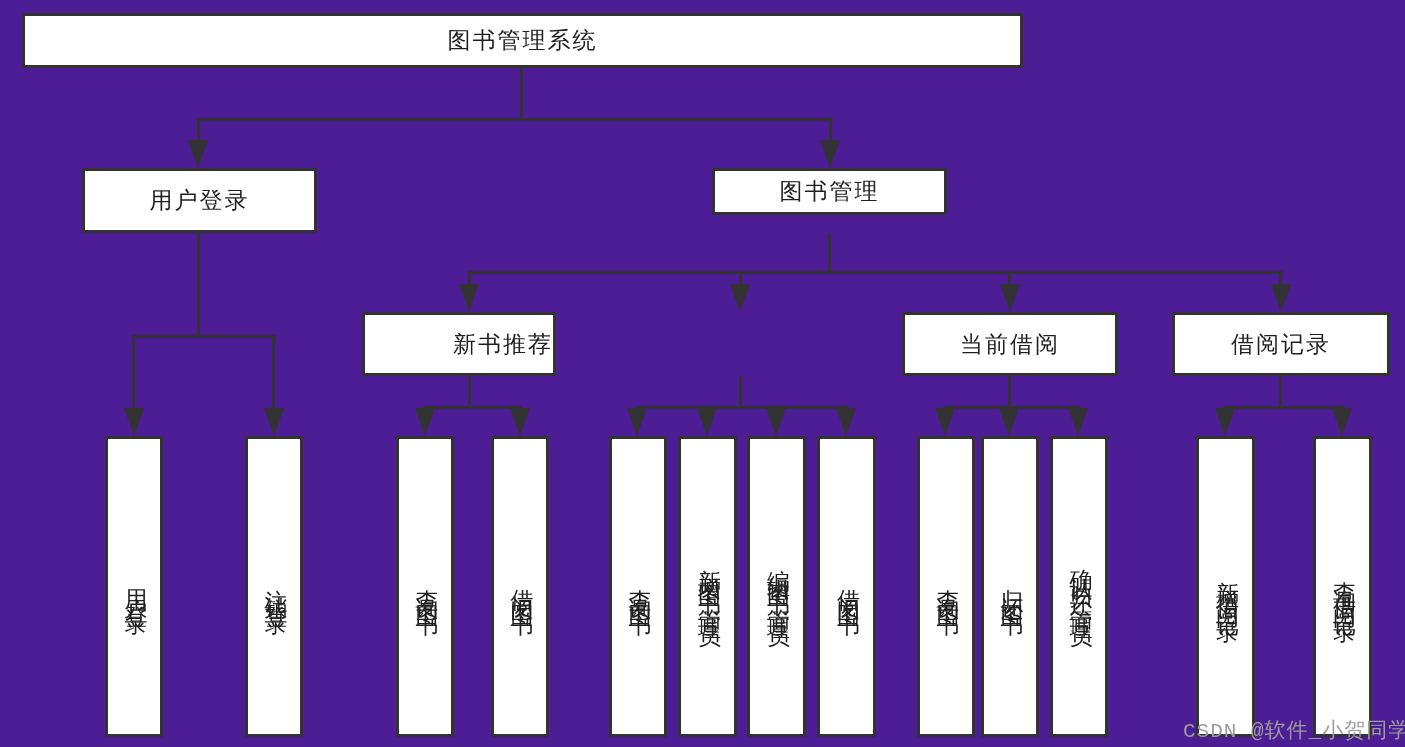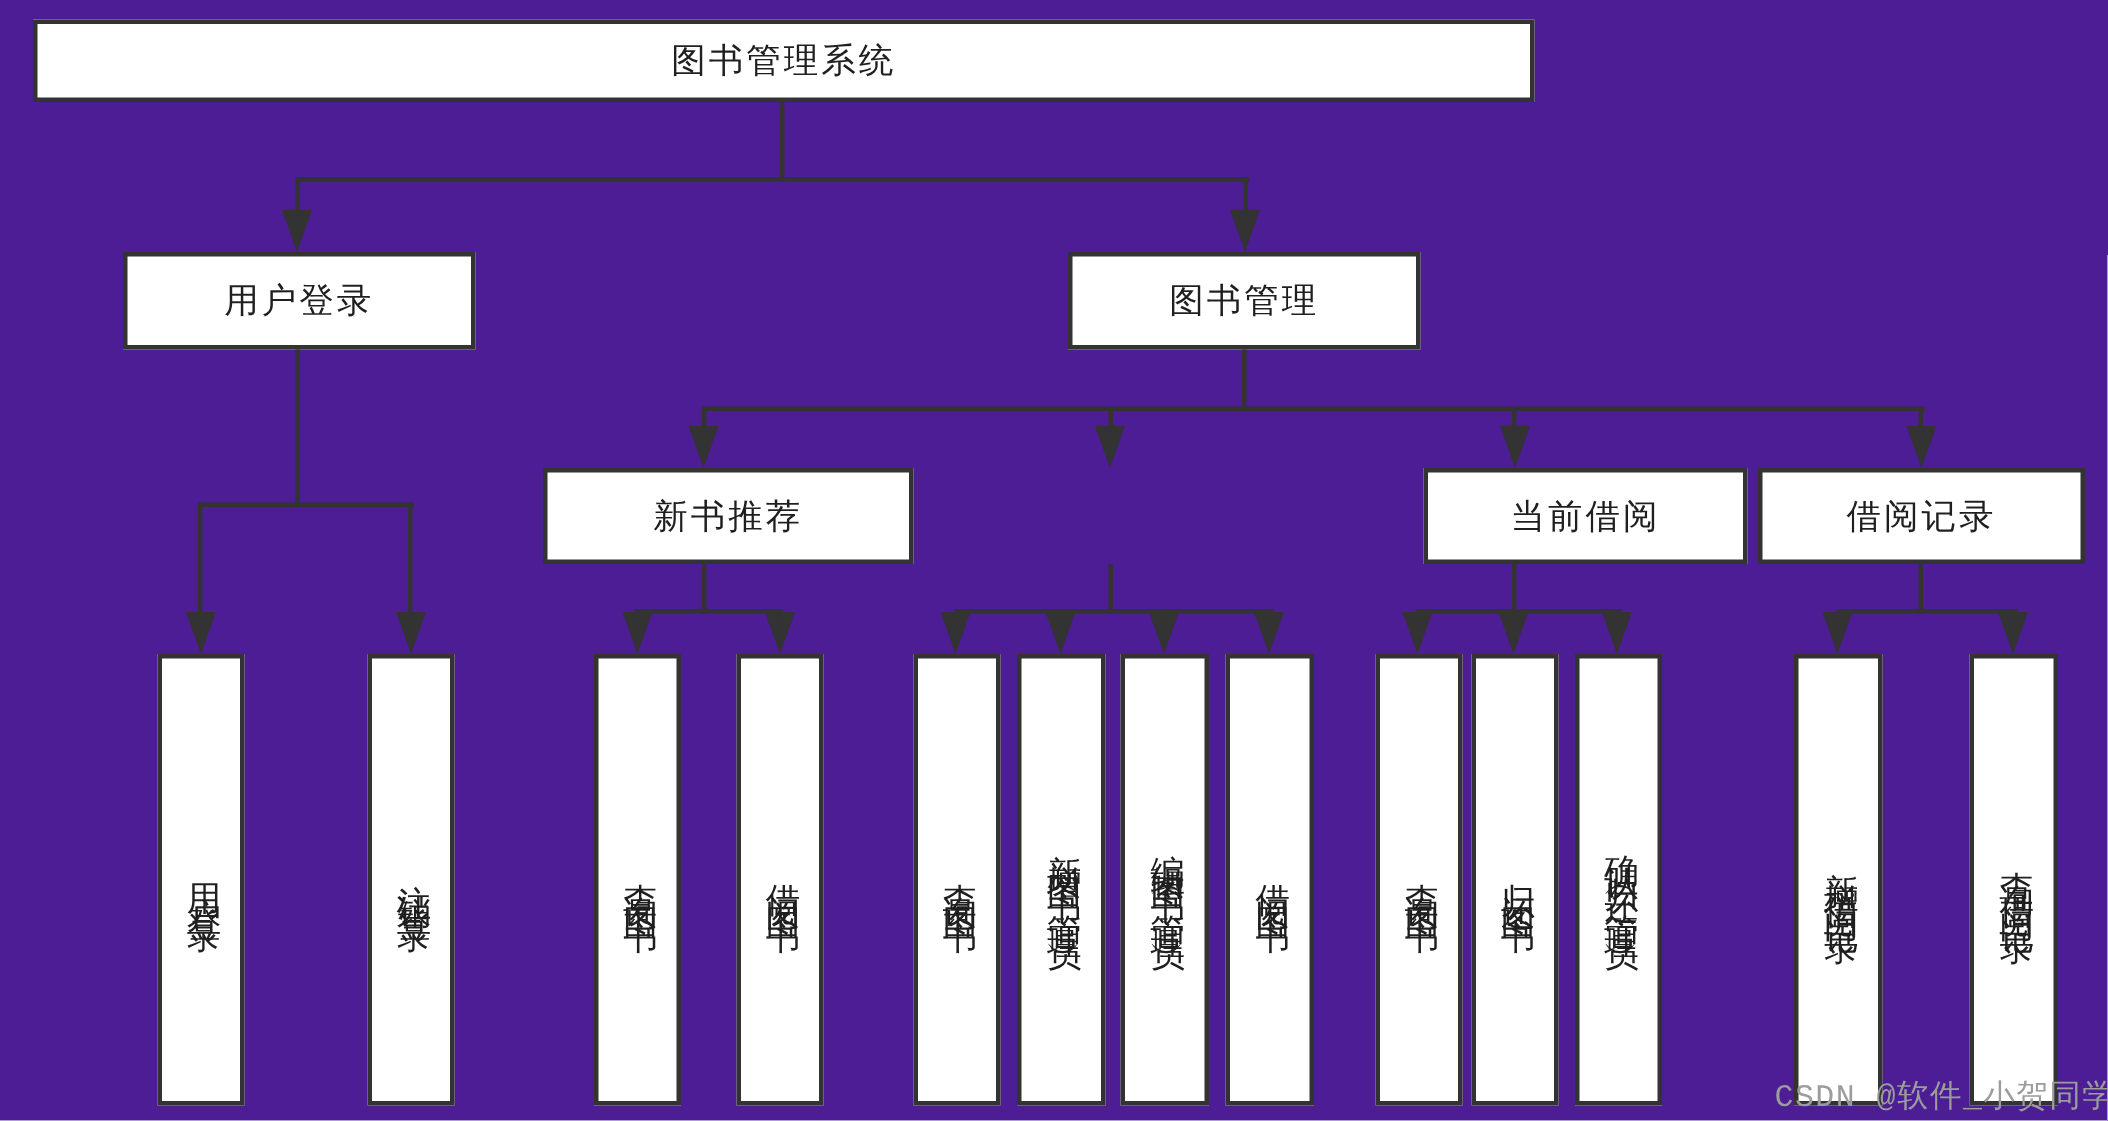--- a/index.html
+++ b/index.html
@@ -59,21 +59,21 @@
   <div class="line" style="left:520px;top:68px;width:3px;height:53px;"></div>
   <div class="line" style="left:197px;top:118px;width:636px;height:3px;"></div>
   <div class="line" style="left:197px;top:120px;width:3px;height:25px;"></div>
   <div class="line" style="left:829px;top:120px;width:3px;height:25px;"></div>
   <div class="arrow" style="left:188px;top:140px;"></div>
   <div class="arrow" style="left:820px;top:140px;"></div>
 
   <div class="node node-h" style="left:82px;top:168px;width:235px;height:65px;">
     <span>用户登录</span>
   </div>
-  <div class="node node-h" style="left:712px;top:168px;width:235px;height:65px;">
+  <div class="node node-h" style="left:712px;top:168px;width:235px;height:47px;">
     <span>图书管理</span>
   </div>
 
   <div class="line" style="left:197px;top:233px;width:3px;height:105px;"></div>
   <div class="line" style="left:132px;top:335px;width:144px;height:3px;"></div>
   <div class="line" style="left:132px;top:337px;width:3px;height:75px;"></div>
   <div class="line" style="left:272px;top:337px;width:3px;height:75px;"></div>
   <div class="arrow" style="left:124px;top:408px;"></div>
   <div class="arrow" style="left:264px;top:408px;"></div>
 
@@ -81,24 +81,24 @@
   <div class="line" style="left:468px;top:271px;width:815px;height:3px;"></div>
   <div class="line" style="left:468px;top:273px;width:3px;height:14px;"></div>
   <div class="line" style="left:739px;top:273px;width:3px;height:14px;"></div>
   <div class="line" style="left:1008px;top:273px;width:3px;height:14px;"></div>
   <div class="line" style="left:1279px;top:273px;width:3px;height:14px;"></div>
   <div class="arrow" style="left:459px;top:284px;"></div>
   <div class="arrow" style="left:730px;top:284px;"></div>
   <div class="arrow" style="left:1000px;top:284px;"></div>
   <div class="arrow" style="left:1271px;top:284px;"></div>
 
-  <div class="node node-h" style="left:362px;top:312px;width:247px;height:64px;">
+  <div class="node node-h" style="left:362px;top:312px;width:194px;height:64px;justify-content:flex-end;">
     <span>新书推荐</span>
   </div>
-  <div class="node node-h" style="left:902px;top:312px;width:216px;height:64px;margin-left:47px;">
+  <div class="node node-h" style="left:902px;top:312px;width:216px;height:64px;">
     <span>当前借阅</span>
   </div>
   <div class="node node-h" style="left:1172px;top:312px;width:218px;height:64px;">
     <span>借阅记录</span>
   </div>
 
   <div class="line" style="left:468px;top:376px;width:3px;height:33px;"></div>
   <div class="line" style="left:423px;top:406px;width:99px;height:3px;"></div>
   <div class="arrow" style="left:415px;top:408px;"></div>
   <div class="arrow" style="left:510px;top:408px;"></div>

